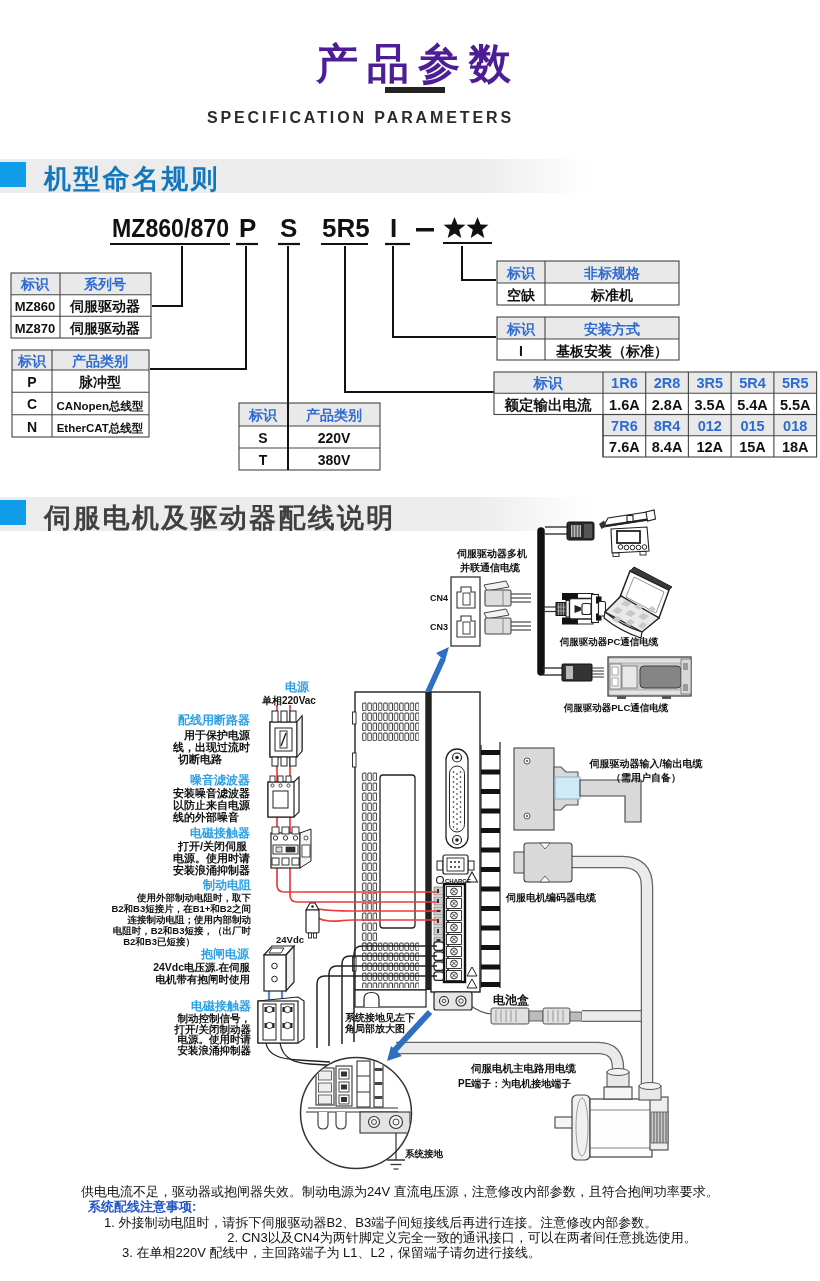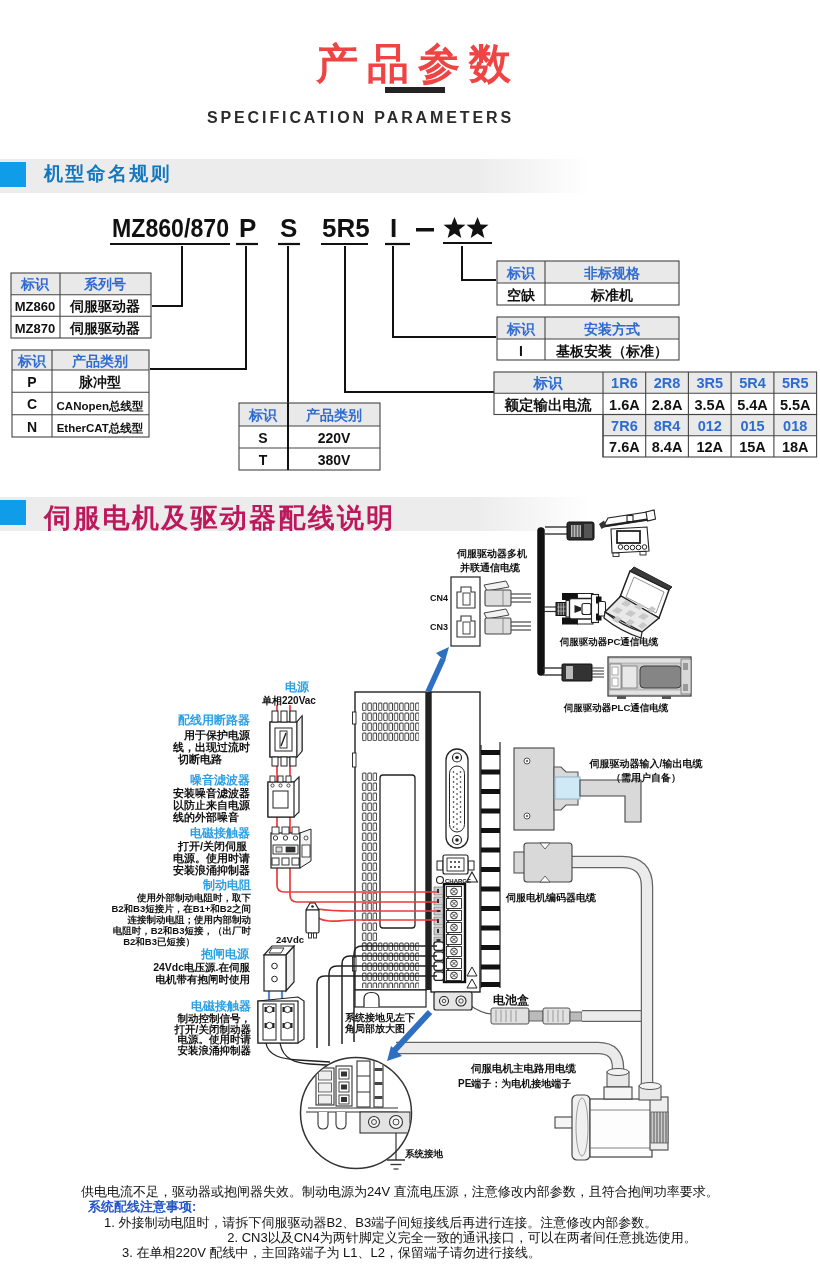--- a/index.html
+++ b/index.html
@@ -4,37 +4,37 @@
 <style>
   html,body{margin:0;padding:0;background:#fff;}
   body{width:820px;height:1281px;position:relative;overflow:hidden;
        font-family:"Liberation Sans",sans-serif;}
   .abs{position:absolute;}
   svg text{font-family:"Liberation Sans",sans-serif;}
 </style>
 </head>
 <body>
 
-<div class="abs" style="left:0;top:43px;width:820px;text-align:center;font-size:42px;font-weight:bold;color:#ef4444;letter-spacing:9px;line-height:1;padding-left:16px;box-sizing:border-box;">产品参数</div>
+<div class="abs" style="left:0;top:43px;width:820px;text-align:center;font-size:42px;font-weight:bold;color:#4c1d95;letter-spacing:9px;line-height:1;padding-left:16px;box-sizing:border-box;">产品参数</div>
 
 <div class="abs" style="left:385px;top:87px;width:60px;height:6px;background:#232323;"></div>
 
 <div class="abs" style="left:0;top:109px;width:712px;text-align:center;font-size:16px;font-weight:bold;color:#2b2b2b;letter-spacing:2.9px;padding-left:9px;box-sizing:border-box;">SPECIFICATION PARAMETERS</div>
 
 <div class="abs" style="left:0;top:159px;width:820px;height:34px;background:linear-gradient(to right,#ececec 0%,#ececec 58%,rgba(255,255,255,0) 72%);"></div>
 
 <div class="abs" style="left:0;top:162px;width:26px;height:25px;background:#0f9ce8;"></div>
 
-<div class="abs" style="left:44px;top:161px;font-size:19px;font-weight:bold;color:#1377be;letter-spacing:2.3px;">机型命名规则</div>
+<div class="abs" style="left:44px;top:161px;font-size:27px;font-weight:bold;color:#1377be;letter-spacing:2.3px;">机型命名规则</div>
 
 <div class="abs" style="left:0;top:497px;width:820px;height:34px;background:linear-gradient(to right,#ececec 0%,#ececec 58%,rgba(255,255,255,0) 72%);"></div>
 
 <div class="abs" style="left:0;top:500px;width:26px;height:25px;background:#0f9ce8;"></div>
 
-<div class="abs" style="left:44px;top:500px;font-size:27px;font-weight:bold;color:#be185d;letter-spacing:2.3px;">伺服电机及驱动器配线说明</div>
+<div class="abs" style="left:44px;top:500px;font-size:27px;font-weight:bold;color:#404040;letter-spacing:2.3px;">伺服电机及驱动器配线说明</div>
 
 <svg class="abs" style="left:0;top:0;" width="820" height="1281" viewBox="0 0 820 1281">
 <defs>
   <g id="star">
         <path d="M0,-11 L3,-3.5 11,-3.3 4.7,1.7 6.8,10 0,5.4 -6.8,10 -4.7,1.7 -11,-3.3 -3,-3.5 Z" fill="#111"></path>
       </g>
 </defs>
 
 <g font-weight="bold" fill="#111">
 

